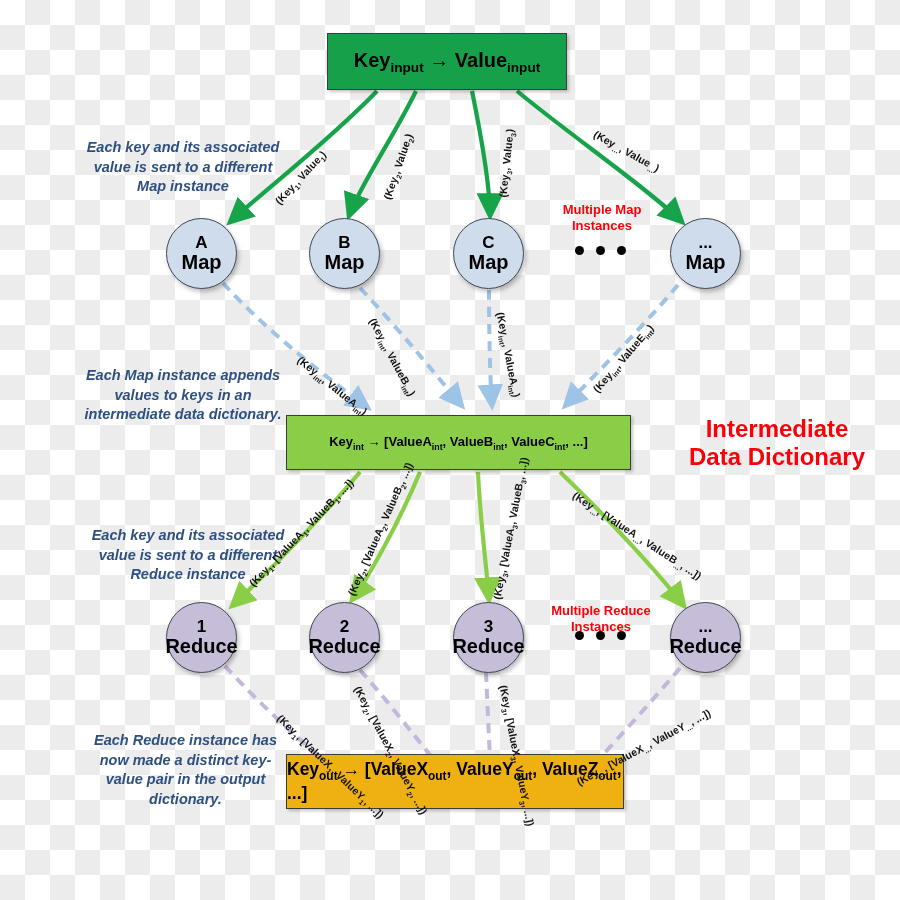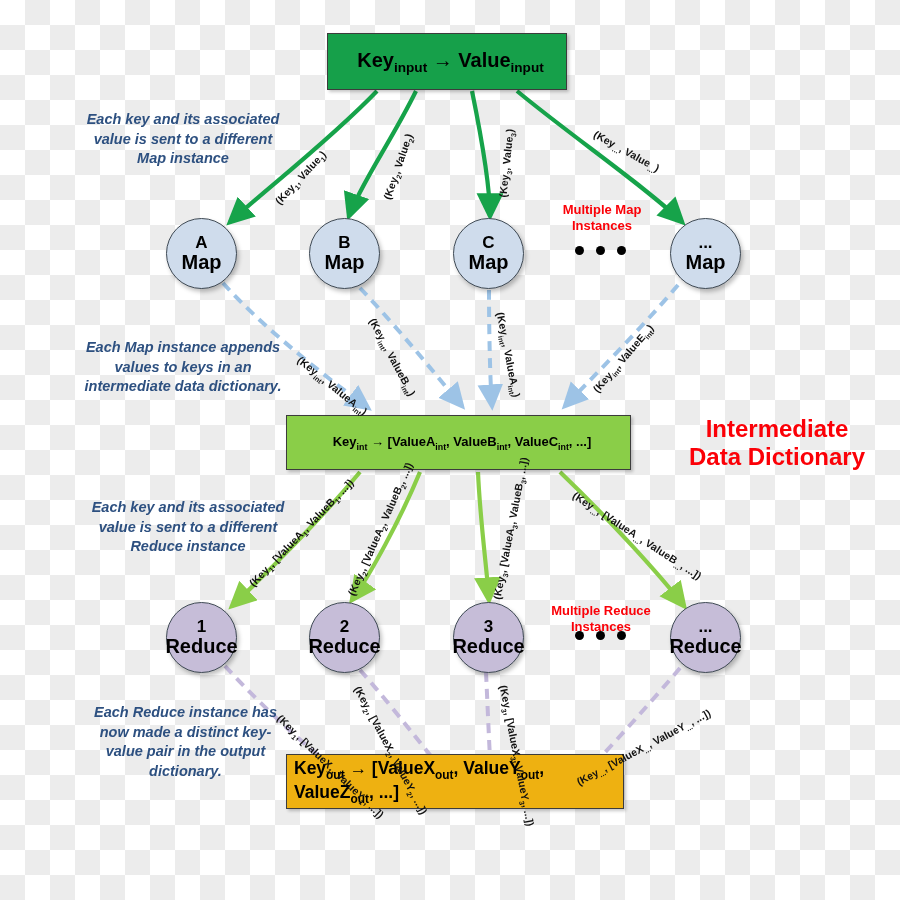--- a/index.html
+++ b/index.html
@@ -39,21 +39,20 @@
   .dict-box {
     position: absolute;
     box-sizing: border-box;
     border: 1px solid #3c3c3c;
     display: flex;
     align-items: center;
     justify-content: center;
     color: #000000;
     font-weight: bold;
     box-shadow: 2px 2px 3px rgba(0,0,0,0.22);
-    padding-left: 7px;
   }
   #input-box   { background: #16a04a; }
   #intermediate-box { background: #8ace48; }
   #output-box  { background: #eeb111; }
 
   .node {
     position: absolute;
     box-sizing: border-box;
     border-radius: 50%;
     border: 1px solid #3f4a55;
@@ -73,20 +72,21 @@
 
   .note {
     position: absolute;
     color: #2d5080;
     font-style: italic;
     font-weight: bold;
     font-size: 14.5px;
     line-height: 1.35;
     text-align: center;
     white-space: pre-line;
+    margin-top: 28px;
   }
 
   .multi-label {
     position: absolute;
     color: #fb0007;
     font-weight: bold;
     font-size: 13px;
     line-height: 1.2;
     text-align: center;
     white-space: pre-line;

